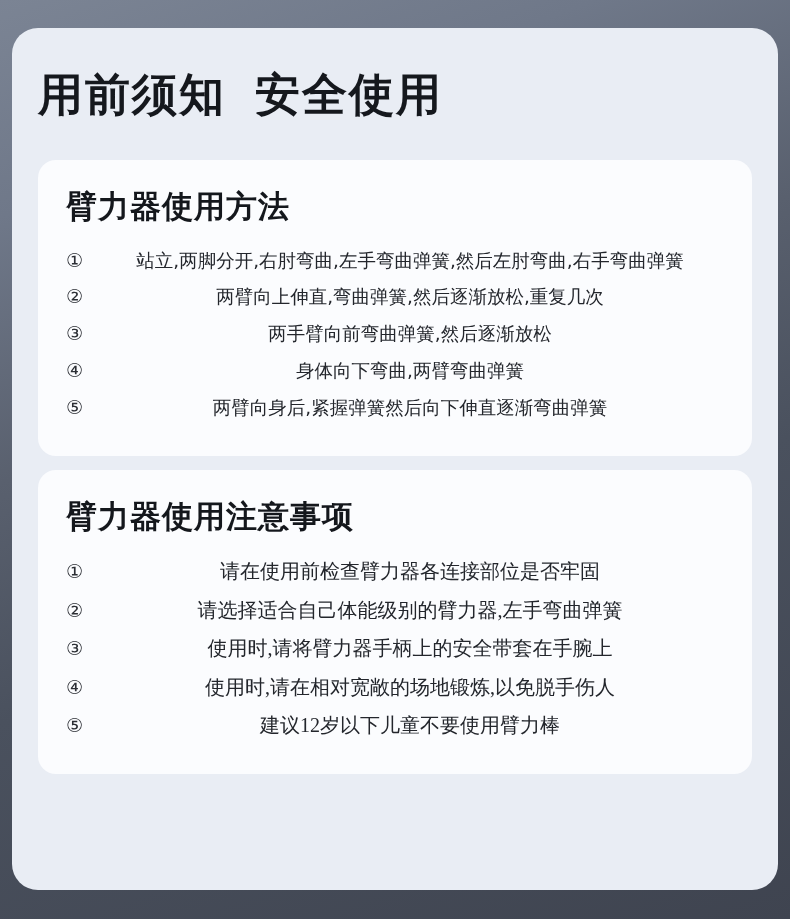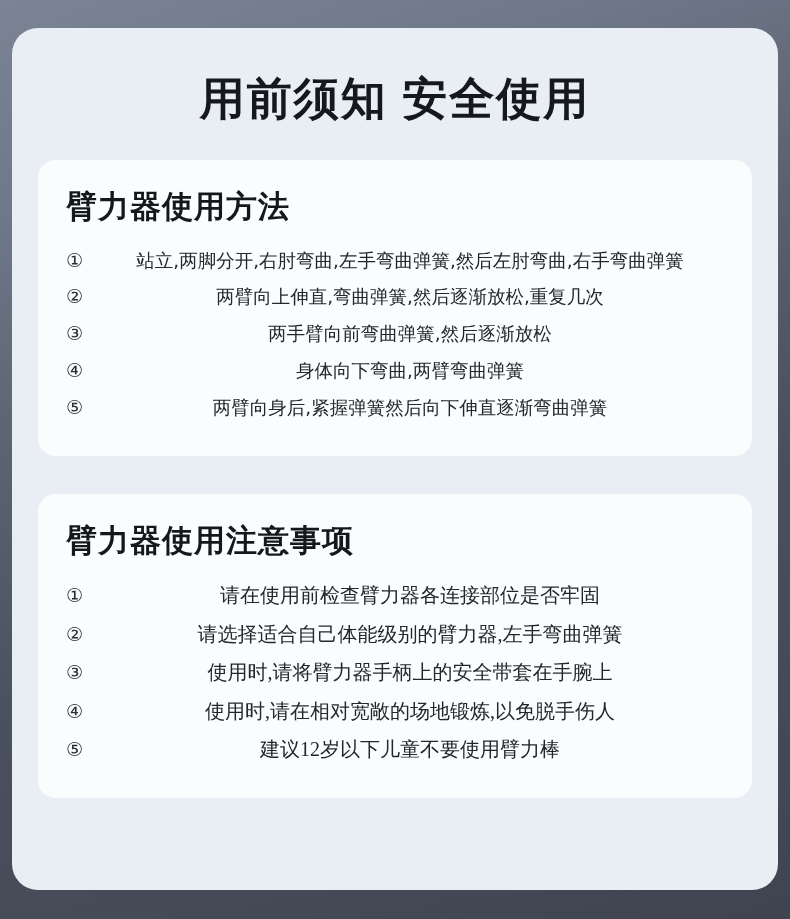--- a/index.html
+++ b/index.html
@@ -32,35 +32,34 @@
     background: #e9edf4;
     border-radius: 26px;
     box-sizing: border-box;
     padding: 0 26px;
     overflow: hidden;
   }
 
   .main-title {
     margin: 0;
     padding: 46px 0 36px 0;
-    text-align: center;
     font-size: 45px;
     line-height: 1.1;
     font-weight: bold;
     color: #15181d;
     letter-spacing: 2px;
-    font-family: Liberation Sans, sans-serif;
+    font-family: Liberation Mono, monospace;
   }
 
   .card {
     background: #fbfcfe;
     border-radius: 18px;
     box-sizing: border-box;
     padding: 26px 28px 30px 28px;
-    margin-bottom: 38px;
+    margin-bottom: 14px;
   }
 
   .card-title {
     margin: 0 0 14px 0;
     font-size: 31px;
     font-weight: bold;
     color: #14171c;
     letter-spacing: 1px;
   }
 

